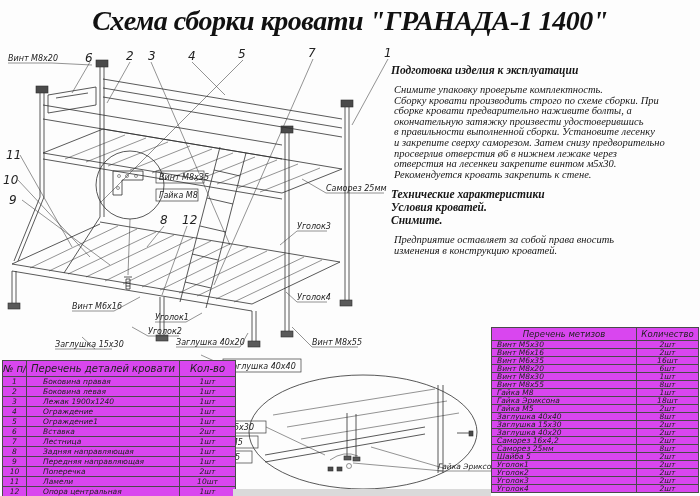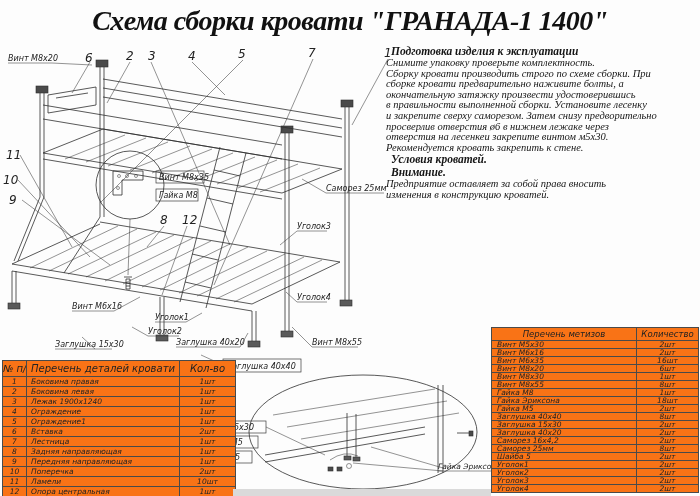--- a/index.html
+++ b/index.html
@@ -2,47 +2,47 @@
 <html><head>
 <meta charset="utf-8">
 <style>
   html,body{margin:0;padding:0;background:#e8e8e8;}
   .page{position:relative;width:700px;height:496px;background:#fdfdfd;outline:1px solid #b5b5b5;
         overflow:hidden;font-family:"DejaVu Sans",sans-serif;color:#1c1c1c;margin:0 auto;}
   .title{position:absolute;left:0;top:5px;width:700px;text-align:center;
          font-family:"Liberation Serif",serif;font-style:italic;font-weight:bold;
          font-size:28px;letter-spacing:-0.5px;color:#111;}
   
-  .instr{position:absolute;left:386px;top:45px;width:312px;
+  .instr{position:absolute;left:386px;top:64px;width:312px;
          font-family:"Liberation Serif",serif;font-style:italic;font-size:10.5px;
          line-height:10.6px;color:#151515;}
   .instr h3{margin:0 0 0 5px;font-size:11.5px;line-height:13px;font-weight:bold;font-style:italic;}
-  .instr .pre{white-space:pre-line;margin:0;}
+  .instr .pre{white-space:pre-line;margin:8px;}
   
   .bed-svg{position:absolute;left:0;top:45px;}
   .detail-svg{position:absolute;left:195px;top:355px;}
   svg{overflow:visible;}
   svg .ln{stroke:#2e2e2e;stroke-width:0.8;fill:none;}
   svg .thin{stroke:#3a3a3a;stroke-width:0.55;fill:none;}
   svg .cap{fill:#4a4a4a;stroke:#2e2e2e;stroke-width:0.6;}
   svg .foot{fill:#5a5a5a;stroke:#2e2e2e;stroke-width:0.6;}
   svg .box{fill:none;stroke:#3a3a3a;stroke-width:0.7;}
   svg text{font-family:"DejaVu Sans",sans-serif;font-style:italic;fill:#222;}
   svg .lbl{font-size:8px;}
   svg .lbl2{font-size:7.5px;}
   svg .co{font-size:12px;}
   
   table{position:absolute;border-collapse:collapse;table-layout:fixed;
-        font-style:italic;color:#222;background:#f97316;}
+        font-style:italic;color:#222;background:#d946ef;}
   th,td{border:1px solid #4a4a4a;padding:0;overflow:hidden;white-space:nowrap;}
   .parts{left:2px;top:360px;width:233px;font-size:7.5px;}
   .parts th{font-size:10px;height:15px;font-weight:normal;}
   .parts td{height:9px;line-height:8px;}
   .parts td:nth-child(1){text-align:center;}
-  .parts td:nth-child(2){padding-left:4px;}
+  .parts td:nth-child(2){padding-left:16px;}
   .parts td:nth-child(3){text-align:center;}
   .hw{left:491px;top:327px;width:207px;font-size:7.5px;}
   .hw th{font-size:8.5px;height:12px;font-weight:normal;}
   .hw td{height:7px;line-height:7px;}
   .hw td:nth-child(1){padding-left:5px;}
   .hw td:nth-child(2){text-align:center;}
   .scan-strip{position:absolute;left:233px;top:489px;width:258px;height:7px;background:#dadada;}
 </style>
 </head>
 <body>
@@ -197,22 +197,23 @@
     <h3>Подготовка изделия к эксплуатации</h3>
     <div class="pre">Снимите упаковку проверьте комплектность.
 Сборку кровати производить строго по схеме сборки. При
 сборке кровати  предварительно наживите  болты, а
 окончательную затяжку произвести удостоверившись
 в правильности выполненной сборки. Установите лесенку
 и закрепите сверху саморезом. Затем снизу предворительно
 просверлив отверстия ø6 в нижнем лежаке через
 отверстия на лесенкеи закрепите винтом м5х30.
 Рекомендуется кровать закрепить к стене.</div>
+    <h3>Технические характеристики</h3>
     <h3>Условия кроватей.</h3>
-    <h3>Внимание.</h3>
+    <h3>Снимите.</h3>
     <div class="pre">Предприятие оставляет за собой права вносить
 изменения в конструкцию кроватей.</div>
   </div>
 
   <table class="parts">
     <colgroup>
         <col style="width:24px">
         <col style="width:153px">
         <col style="width:56px">
       </colgroup>

